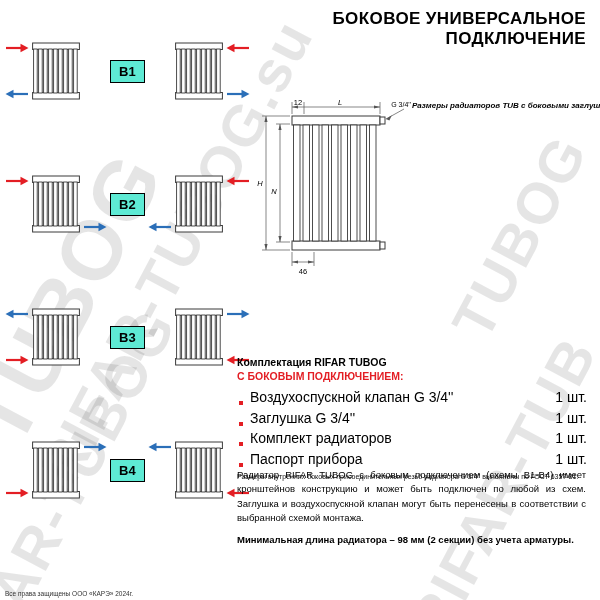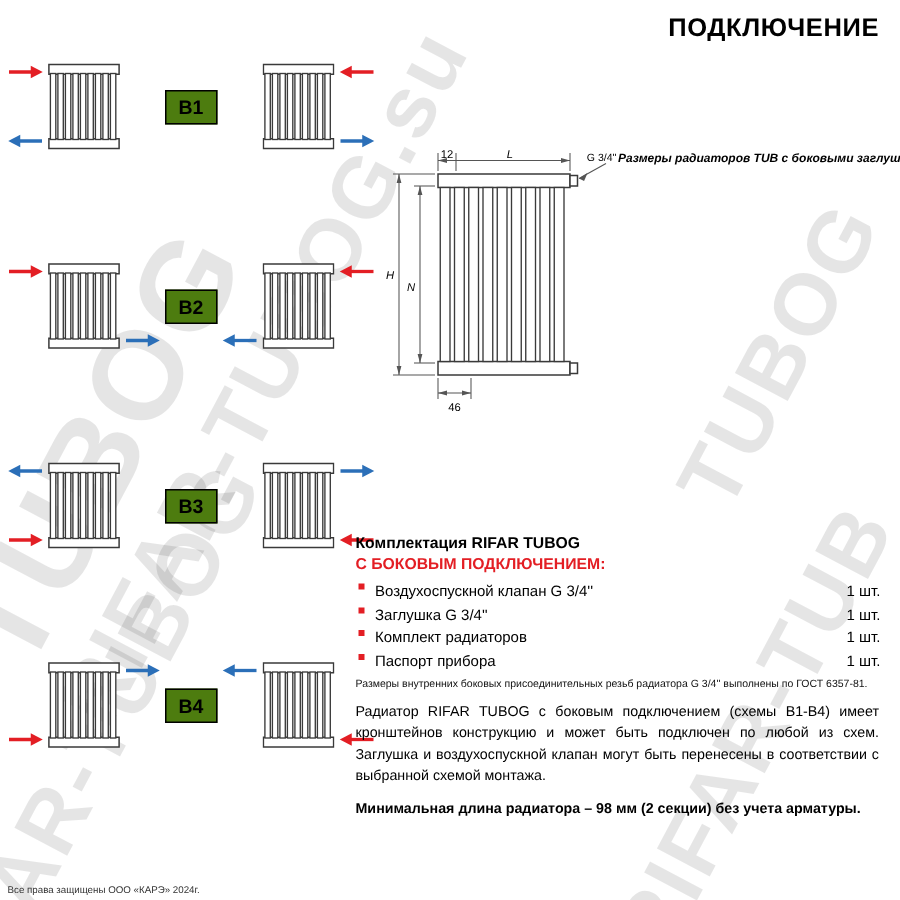--- a/index.html
+++ b/index.html
@@ -21,35 +21,35 @@
          line-height:1.2;letter-spacing:.4px;}
 
   
   .schemes{left:0;top:42px;width:240px;}
   .scheme-row{position:relative;height:58px;margin:0 0 75px 32px;display:flex;
               align-items:center;gap:30px;}
   .rad{position:relative;width:48px;height:58px;flex:none;}
   .arrow{position:absolute;width:24px;height:10px;line-height:0;}
   .ar-tl{left:-27px;top:1px;}   .ar-bl{left:-27px;bottom:1px;}
   .ar-tr{right:-27px;top:1px;}  .ar-br{right:-27px;bottom:1px;}
-  .scheme-label{border:1.5px solid #000;background:#4d7c0f;font-weight:bold;font-size:13px;
+  .scheme-label{border:1.5px solid #000;background:#5eead4;font-weight:bold;font-size:13px;
                 padding:3px 8px;flex:none;}
 
   
   .drawing{left:252px;top:98px;display:flex;gap:32px;align-items:flex-start;}
   .front-wrap{display:flex;flex-direction:row;}
   .caption{margin-top:3px;font-size:8px;font-style:italic;white-space:nowrap;font-weight:bold;}
   svg text{font-family:"Liberation Sans",sans-serif;}
 
   
   .package{left:237px;top:356px;width:350px;}
   .pkg-title{font-size:10.5px;font-weight:bold;}
   .pkg-title-red{font-size:10.5px;font-weight:bold;color:var(--red,#e31e24);margin-top:2px;}
   .pkg-items{margin-top:7px;}
-  .pkg-item{display:flex;align-items:flex-start;font-size:10px;margin-bottom:4.5px;}
+  .pkg-item{display:flex;align-items:flex-end;font-size:14px;margin-bottom:4.5px;}
   .bullet{width:4px;height:4px;background:var(--red,#e31e24);margin:0 7px 0 2px;flex:none;}
   .pkg-name{flex:1;}
   .pkg-qty{flex:none;}
   .pkg-note{margin-top:6px;font-size:7px;white-space:nowrap;color:#111;}
 
   
   .description{left:237px;top:468px;width:349px;font-size:9.5px;line-height:1.5;
                text-align:justify;}
   .desc-bold{margin-top:8px;font-weight:bold;text-align:left;}
 
@@ -60,20 +60,21 @@
 
 <div class="page" style="--red: #e31e24; --wm: rgba(0,0,0,0.10);">
 
   <span class="wm wm1">TUBOG</span>
   <span class="wm wm2">RIFAR-TUBOG.su</span>
   <span class="wm wm3">RIFAR-TUB</span>
   <span class="wm wm4">TUBOG</span>
   <span class="wm wm5">RIFAR-TUBOG</span>
 
   <div class="blk title">
+    <div>БОКОВОЕ УНИВЕРСАЛЬНОЕ</div>
     <div>ПОДКЛЮЧЕНИЕ</div>
   </div>
 
   <div class="blk schemes">
       <div class="scheme-row">
         <div class="rad"><svg width="48" height="58" viewBox="0 0 48 58">
             <rect x="0.6" y="1" width="46.8" height="6.5" fill="#fff" stroke="#3a3a3a"></rect>
             <rect x="0.6" y="50.5" width="46.8" height="6.5" fill="#fff" stroke="#3a3a3a"></rect>
             <rect x="1.6" y="7" width="3.6" height="44" fill="#fff" stroke="#3a3a3a" stroke-width="0.9"></rect>
             <rect x="6.6" y="7" width="3.6" height="44" fill="#fff" stroke="#3a3a3a" stroke-width="0.9"></rect>

